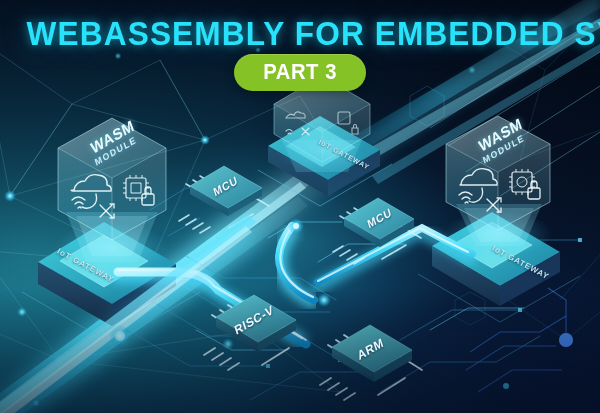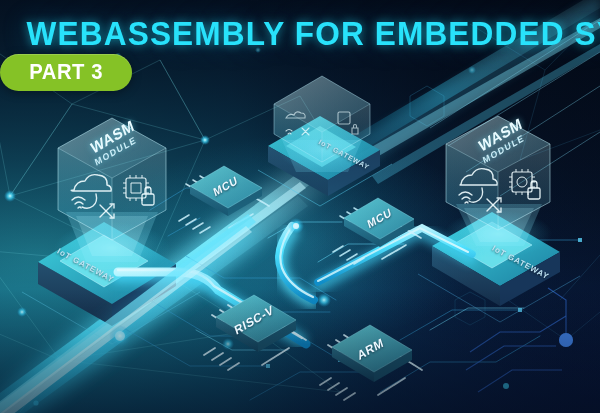--- a/index.html
+++ b/index.html
@@ -35,21 +35,21 @@
   .title-wrap{position:absolute;left:0;top:14px;width:600px;text-align:center;}
   .title{
     display:inline-block;
     font-family:"Liberation Sans Narrow","Liberation Sans",sans-serif;
     font-size:34px;font-weight:700;letter-spacing:1.2px;
     color:#28e2fb;
     transform:scaleX(.93);
     text-shadow:0 0 10px rgba(40,226,251,.55),0 0 26px rgba(30,180,230,.35);
     white-space:nowrap;
   }
-  .badge-wrap{position:absolute;left:0;top:54px;width:600px;}
+  .badge-wrap{position:absolute;left:0;top:54px;width:600px;text-align:center;}
   .badge{
     display:inline-block;background:#85c226;border-radius:19px;
     padding:5px 26px 6px 26px;
     box-shadow:0 2px 10px rgba(0,0,0,.35), inset 0 1px 0 rgba(255,255,255,.18);
   }
   .badge-txt{
     font-family:"Liberation Sans Narrow","Liberation Sans",sans-serif;
     font-size:22px;font-weight:700;color:#ffffff;letter-spacing:.6px;
     transform:scaleX(.92);display:inline-block;white-space:nowrap;
   }

